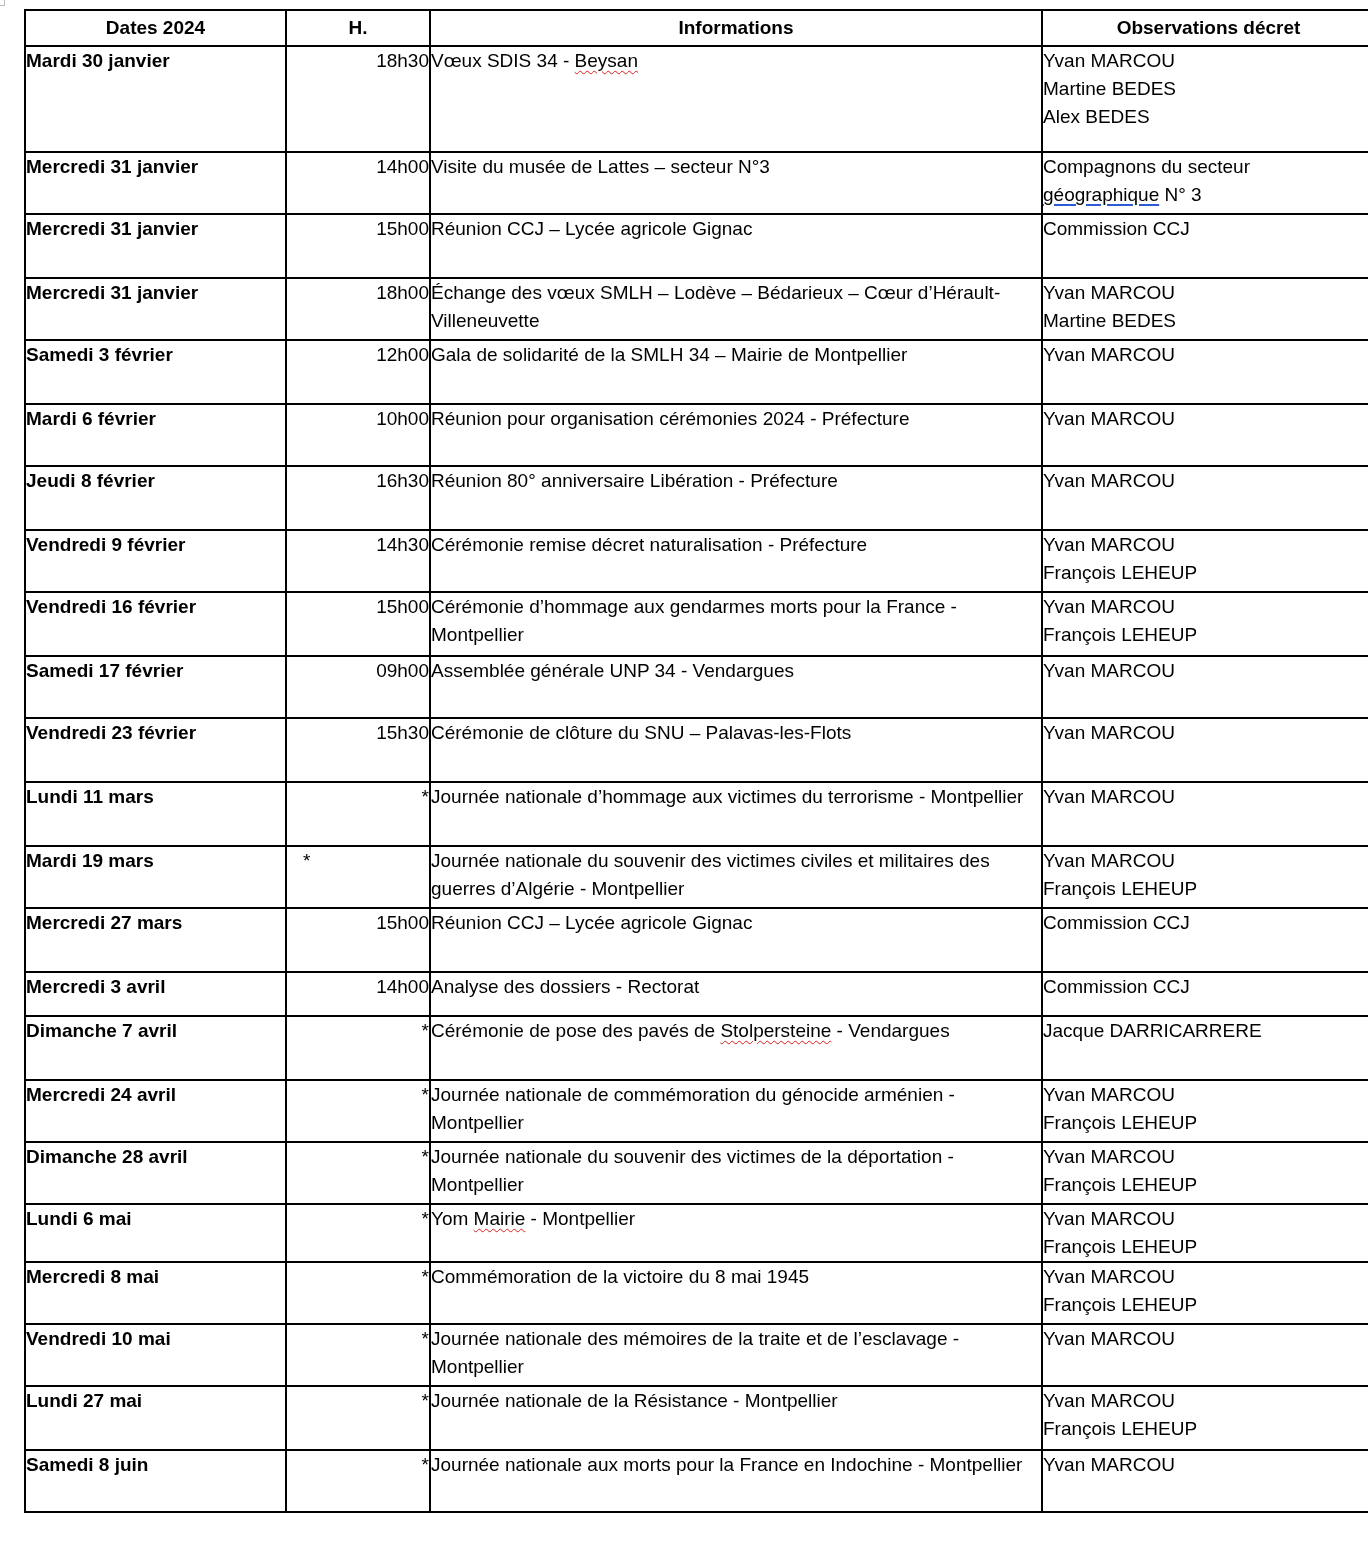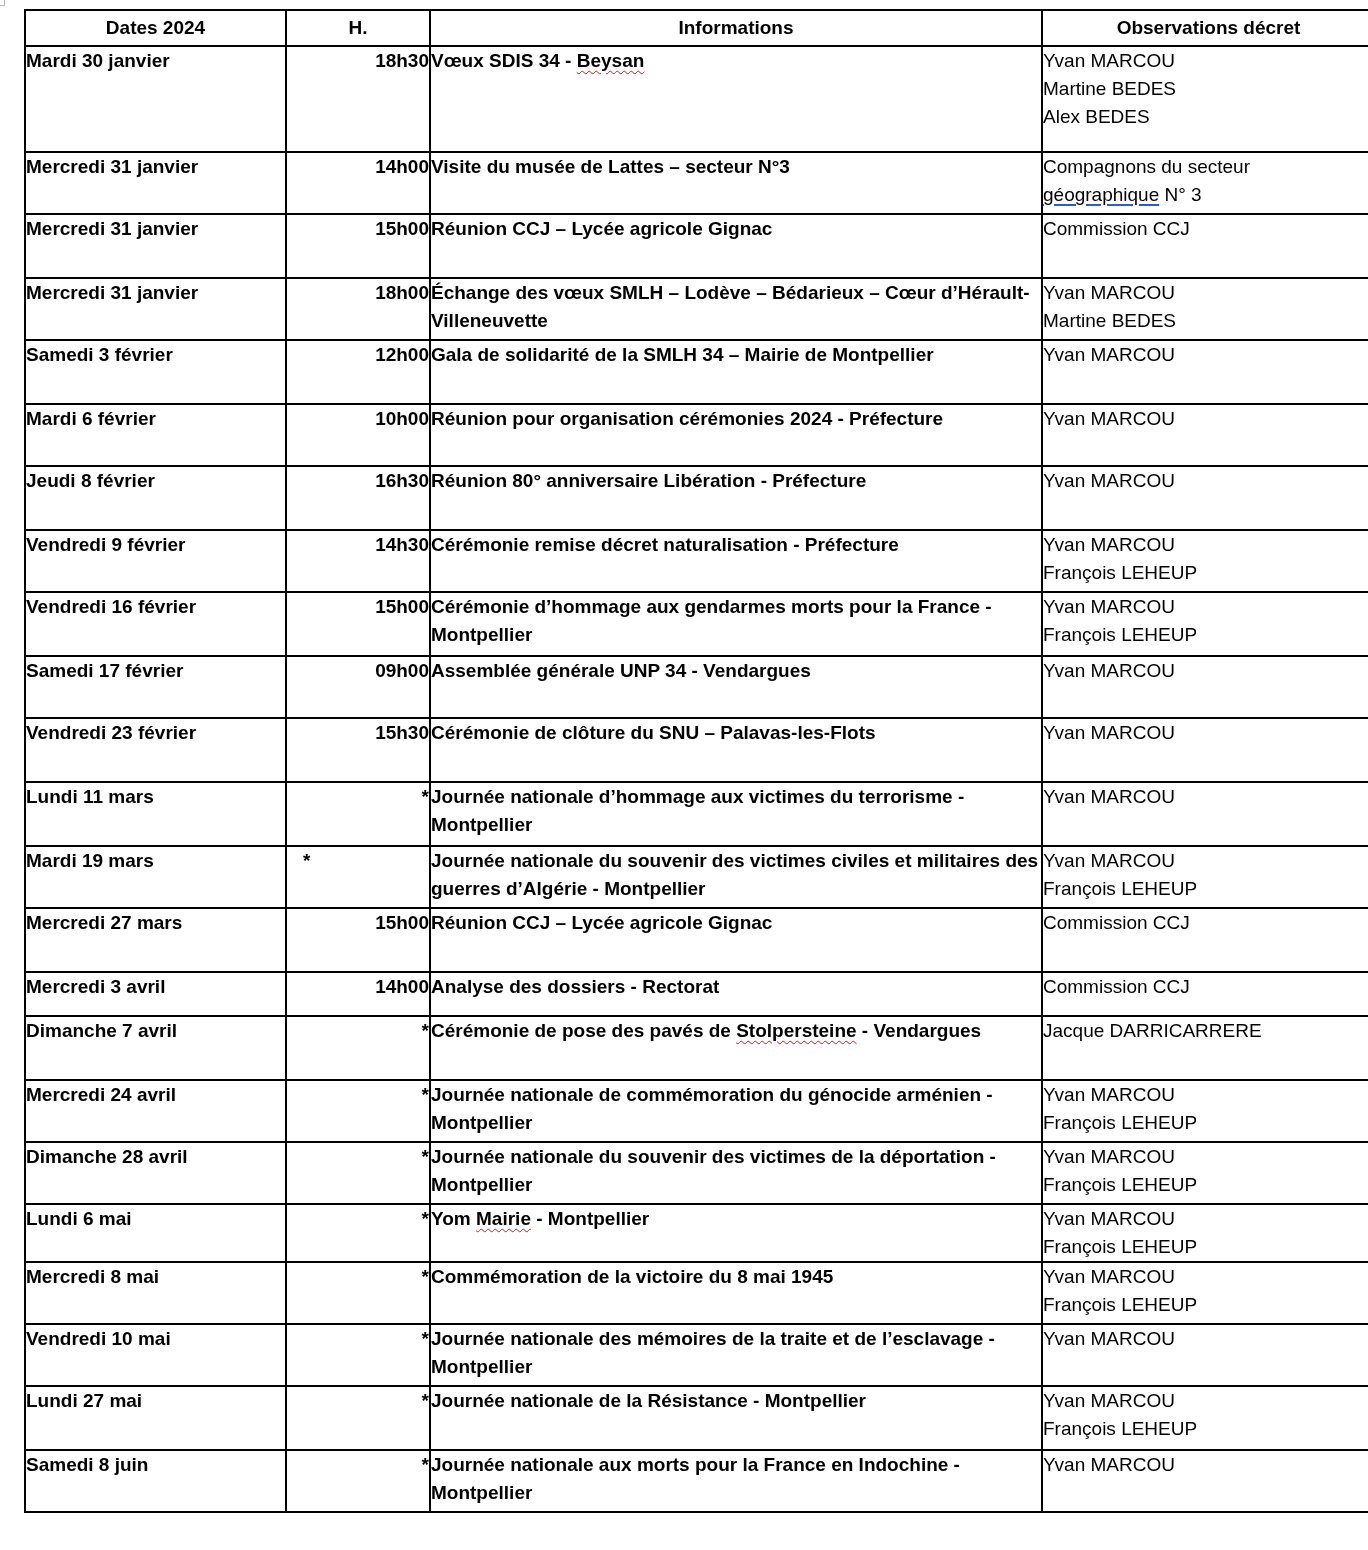--- a/index.html
+++ b/index.html
@@ -9,23 +9,23 @@
                  border-right:1px solid #bbb; border-bottom:1px solid #bbb; }
   table.schedule { position:absolute; left:24px; top:9px; border-collapse:collapse;
                    table-layout:fixed; width:1350px; }
   table.schedule th, table.schedule td { border:2px solid #000; vertical-align:top;
                    padding:0; font-size:19px; line-height:28px; }
   table.schedule th { height:34px; font-weight:bold; text-align:center; vertical-align:middle;
                    line-height:30px; }
   col.c-date { width:261px; } col.c-time { width:144px; }
   col.c-info { width:612px; } col.c-obs { width:333px; }
   td.date { font-weight:bold; padding:2px 0 0 14px; }
-  td.time { font-weight:bold; text-align:right; padding:2px 34px 0 0; }
+  td.time { font-weight:normal; text-align:right; padding:2px 34px 0 0; }
   td.time.left { text-align:left; padding-left:16px; }
-  td.info { font-weight:bold; padding:2px 14px 0 13px; line-height:26px; }
+  td.info { font-weight:normal; padding:2px 14px 0 13px; line-height:26px; }
   td.obs { padding:3px 0 0 14px; line-height:29px; }
   td.obs .line { display:block; }
   .spell-red { text-decoration:underline wavy #e01b1b; text-decoration-thickness:1px;
                text-underline-offset:3px; }
   .spell-blue { text-decoration:underline #2b5cd6; text-decoration-thickness:2px;
                text-underline-offset:3px; }
 </style>
 </head>
 <body>
 

